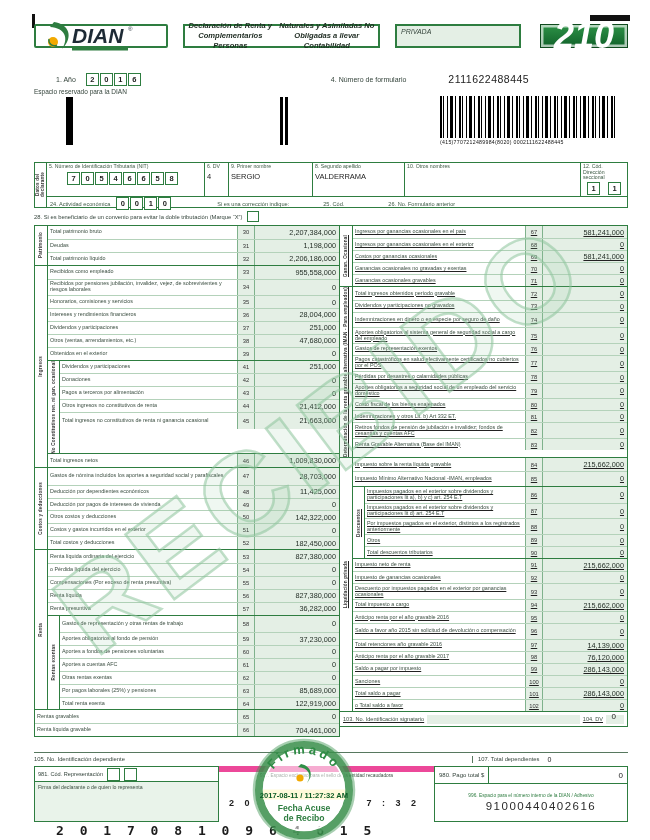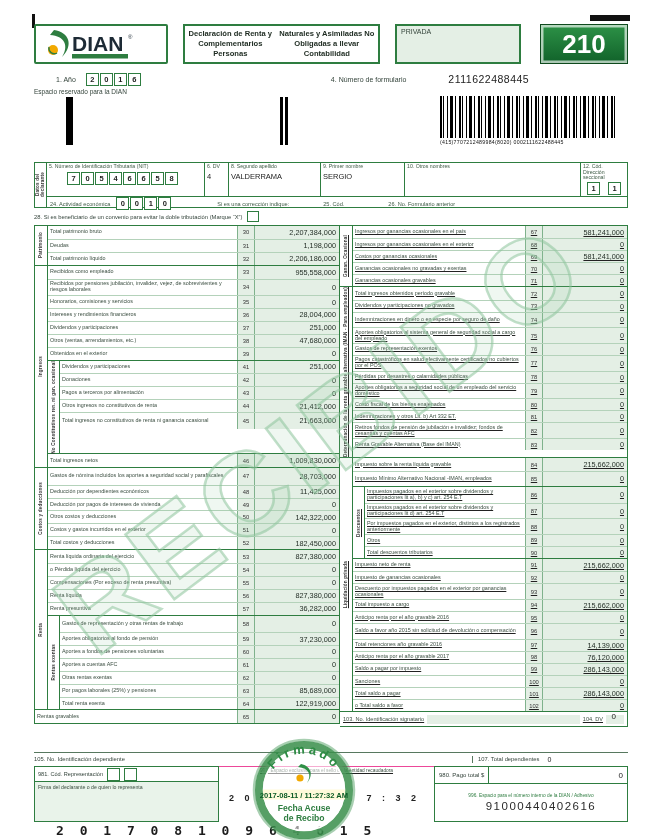--- a/index.html
+++ b/index.html
@@ -2,29 +2,29 @@
 <html><head>
 <meta charset="utf-8">
 <style>
   html,body{margin:0;padding:0;background:#ffffff;}
   .page{position:relative;width:650px;height:840px;background:#fff;overflow:hidden;
         font-family:"Liberation Sans",sans-serif;color:#222;}
   .regmark-v{position:absolute;left:32px;top:14px;width:3px;height:14px;background:#111;}
   .regmark-h{position:absolute;right:20px;top:15px;width:40px;height:6px;background:#111;}
 
   
-  .hdr{position:absolute;left:34px;top:24px;right:22px;height:40px;display:flex;gap:15px;}
+  .hdr{position:absolute;left:34px;top:24px;right:22px;height:24px;display:flex;gap:15px;font-style:italic;}
   .logo-box{width:130px;border:2px solid #2e7d40;border-radius:2px;background:#fff;
             display:flex;align-items:center;justify-content:center;}
   .title-box{flex:1;border:2px solid #2e7d40;display:flex;align-items:center;
              justify-content:center;font-size:7.6px;font-weight:bold;text-align:center;line-height:1.3;color:#1d2a20;}
   .priv-box{width:126px;border:2px solid #2e7d40;background:#e4efe5;font-size:7px;color:#33433a;
             padding:2px 4px;box-sizing:border-box;}
   .num-box{width:86px;margin-left:4px;background:linear-gradient(#2d9247,#11622a);color:#fff;
-           display:flex;align-items:center;justify-content:center;font-size:26px;font-weight:bold;
+           display:flex;align-items:center;justify-content:center;font-size:36px;font-weight:bold;
            border:1px solid #0e4a1d;box-shadow:inset 0 0 0 2.5px rgba(255,255,255,.65);}
 
   .year-row{position:absolute;left:56px;top:72px;right:22px;height:14px;font-size:7px;color:#33433a;
             display:flex;align-items:center;}
   .yearlbl{margin-right:10px;}
   .digits{display:flex;gap:1px;}
   .dbox{width:11px;height:11px;border:1px solid #2e7d40;display:flex;align-items:center;
         justify-content:center;font-size:7.5px;font-weight:bold;color:#222;background:#fff;}
   .formno-lbl{margin-left:190px;font-size:7px;}
   .formno-val{margin-left:42px;font-size:10.5px;color:#222;letter-spacing:.5px;}
@@ -94,21 +94,21 @@
   .dep-right{margin-left:auto;display:flex;gap:8px;align-items:center;border-left:1px solid #57785f;
              border-top:none;padding-left:5px;width:150px;}
   .dep-val{font-size:7px;color:#222;}
 
   
   .footer{position:absolute;left:34px;right:22px;top:766px;height:56px;display:flex;}
   .f-left{width:185px;border:1px solid #2e7d40;background:#e9f3ea;box-sizing:border-box;}
   .f-left .toprow{height:14px;background:#fff;border-bottom:1px solid #2e7d40;display:flex;align-items:center;
                   gap:4px;font-size:5.6px;color:#33433a;padding:0 3px;}
   .f-left .sign-lbl{font-size:5.2px;color:#3c4f42;padding:2px 3px;}
-  .f-mid{width:215px;position:relative;border-top:1px solid #ec4899;box-sizing:border-box;text-decoration:underline;}
+  .f-mid{width:215px;position:relative;border-top:6px solid #ec4899;box-sizing:border-box;}
   .f-mid .selllbl{font-size:4.8px;color:#3c4f42;text-align:center;padding-top:1px;}
   .sello-digit{position:absolute;top:26px;font-size:9px;font-weight:bold;color:#222;letter-spacing:4px;}
   .sello-digit.l{left:10px;} .sello-digit.r{right:14px;}
   .f-right{flex:1;border:1px solid #2e7d40;box-sizing:border-box;display:flex;flex-direction:column;}
   .payrow{height:16px;display:flex;align-items:center;border-bottom:1px solid #2e7d40;font-size:6px;color:#33433a;}
   .paylbl{padding:0 4px;white-space:nowrap;}
   .payval{flex:1;border-left:1px solid #2e7d40;height:100%;display:flex;align-items:center;
           justify-content:flex-end;padding-right:4px;font-size:8px;color:#222;background:#fff;}
   .adh{flex:1;display:flex;flex-direction:column;align-items:center;justify-content:center;gap:2px;}
   .adh-lbl{font-size:4.8px;color:#2e7d40;}
@@ -186,27 +186,27 @@
               <span class="dbox">6</span>
               <span class="dbox">6</span>
               <span class="dbox">5</span>
               <span class="dbox">8</span>
             </div>
         </div>
         <div class="fld" style="width:24px">
           <div class="flbl">6. DV</div>
           <div class="fval">4</div>
         </div>
+        <div class="fld" style="width:84px">
+          <div class="flbl">9. Primer nombre</div>
+          <div class="fval">SERGIO</div>
+        </div>
         <div class="fld" style="width:92px">
           <div class="flbl">8. Segundo apellido</div>
           <div class="fval">VALDERRAMA</div>
-        </div>
-        <div class="fld" style="width:84px">
-          <div class="flbl">9. Primer nombre</div>
-          <div class="fval">SERGIO</div>
         </div>
         <div class="fld" style="flex:1">
           <div class="flbl">10. Otros nombres</div>
           <div class="fval"></div>
         </div>
         <div class="fld" style="width:46px">
           <div class="flbl">12. Cód. Dirección seccional</div>
           <div class="digits" style="margin-top:1px;gap:8px;justify-content:center">
               <span class="dbox">1</span>
               <span class="dbox">1</span>
@@ -468,20 +468,25 @@
           </div>
         </div>
         <div class="sec">
           <div class="groups">
             <div class="group">
               <div class="rows">
                 <div class="row">
                   <div class="rl">Rentas gravables</div>
                   <div class="rn">65</div>
                   <div class="rv">0</div>
+                </div>
+                <div class="row">
+                  <div class="rl">Renta líquida gravable</div>
+                  <div class="rn">66</div>
+                  <div class="rv">704,461,000</div>
                 </div>
               </div>
             </div>
           </div>
         </div>
       </div>
     <div class="colR">
       <div class="sections">
           <div class="sec">
             <div class="strip">

